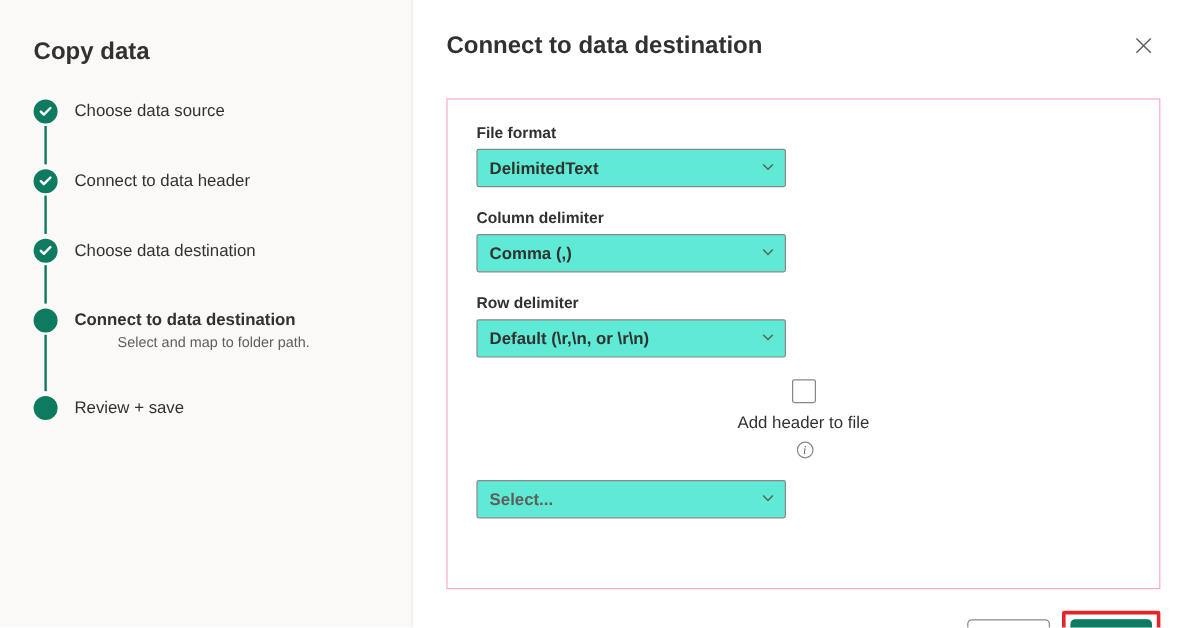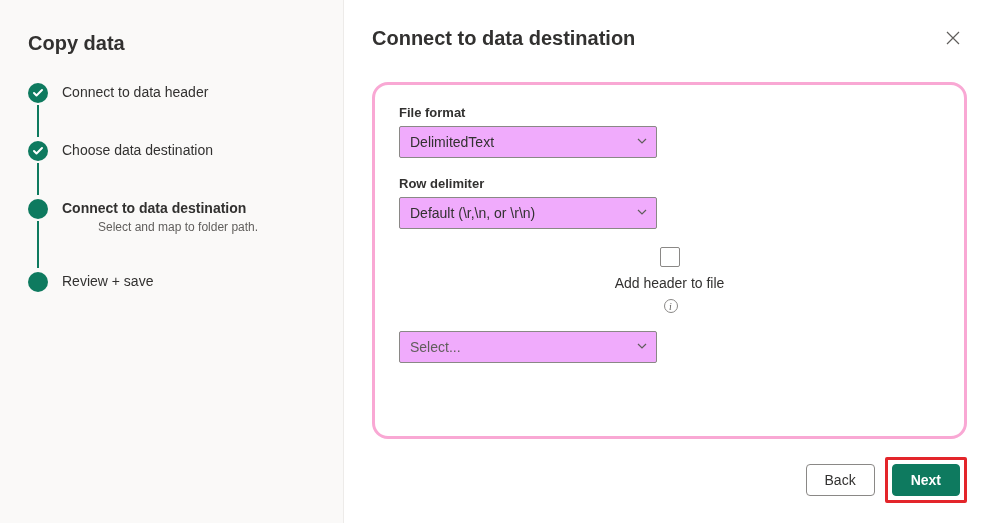--- a/index.html
+++ b/index.html
@@ -80,22 +80,22 @@
     .close-btn {
       width: 28px;
       height: 28px;
       display: flex;
       align-items: center;
       justify-content: center;
       cursor: pointer;
       color: #605e5c;
     }
     .panel {
-      border: 3px solid #f9a8d4;
-      border-radius: 16px;
+      border: 1px solid #f9a8d4;
+      border-radius: 0;
       padding: 20px 24px 40px 24px;
       flex: 1;
     }
     .field { margin-bottom: 18px; }
     .field-label {
       font-size: 13px;
       font-weight: 600;
       margin-bottom: 6px;
       display: block;
     }
@@ -103,21 +103,22 @@
       position: relative;
       width: 258px;
       height: 32px;
       border: 1px solid #8a8886;
       border-radius: 2px;
       display: flex;
       align-items: center;
       padding: 0 32px 0 10px;
       cursor: pointer;
       font-size: 14px;
-      background: #f0abfc;
+      background: #5eead4;
+      font-weight: bold;
     }
     .select.placeholder { color: #605e5c; }
     .select .chev {
       position: absolute;
       right: 8px;
       top: 50%;
       transform: translateY(-50%);
       color: #605e5c;
     }
     .checkbox-row {
@@ -182,20 +183,30 @@
       padding: 4px;
       border-radius: 2px;
     }
   </style>
 </head>
 <body>
 
 <div class="sidebar">
   <h1>Copy data</h1>
   <ul class="steps">
+    <li class="step">
+      <span class="step-icon completed">
+        <svg viewBox="0 0 12 12" fill="none">
+            <path d="M2 6l2.5 2.5L10 3" stroke="#fff" stroke-width="2" stroke-linecap="round" stroke-linejoin="round"></path>
+          </svg>
+      </span>
+      <div class="step-text">
+        <div class="step-label">Choose data source</div>
+      </div>
+    </li>
     <li class="step">
       <span class="step-icon completed">
         <svg viewBox="0 0 12 12" fill="none">
             <path d="M2 6l2.5 2.5L10 3" stroke="#fff" stroke-width="2" stroke-linecap="round" stroke-linejoin="round"></path>
           </svg>
       </span>
       <div class="step-text">
         <div class="step-label">Connect to data header</div>
       </div>
     </li>
@@ -241,20 +252,31 @@
       <div class="select">
         <span>DelimitedText</span>
         <span class="chev">
           <svg width="12" height="12" viewBox="0 0 12 12">
               <path d="M2 4l4 4 4-4" stroke="currentColor" stroke-width="1.2" fill="none"></path>
             </svg>
         </span>
       </div>
     </div>
 
+    <div class="field">
+      <label class="field-label">Column delimiter</label>
+      <div class="select">
+        <span>Comma (,)</span>
+        <span class="chev">
+          <svg width="12" height="12" viewBox="0 0 12 12">
+              <path d="M2 4l4 4 4-4" stroke="currentColor" stroke-width="1.2" fill="none"></path>
+            </svg>
+        </span>
+      </div>
+    </div>
 
     <div class="field">
       <label class="field-label">Row delimiter</label>
       <div class="select">
         <span>Default (\r,\n, or \r\n)</span>
         <span class="chev">
           <svg width="12" height="12" viewBox="0 0 12 12">
               <path d="M2 4l4 4 4-4" stroke="currentColor" stroke-width="1.2" fill="none"></path>
             </svg>
         </span>

